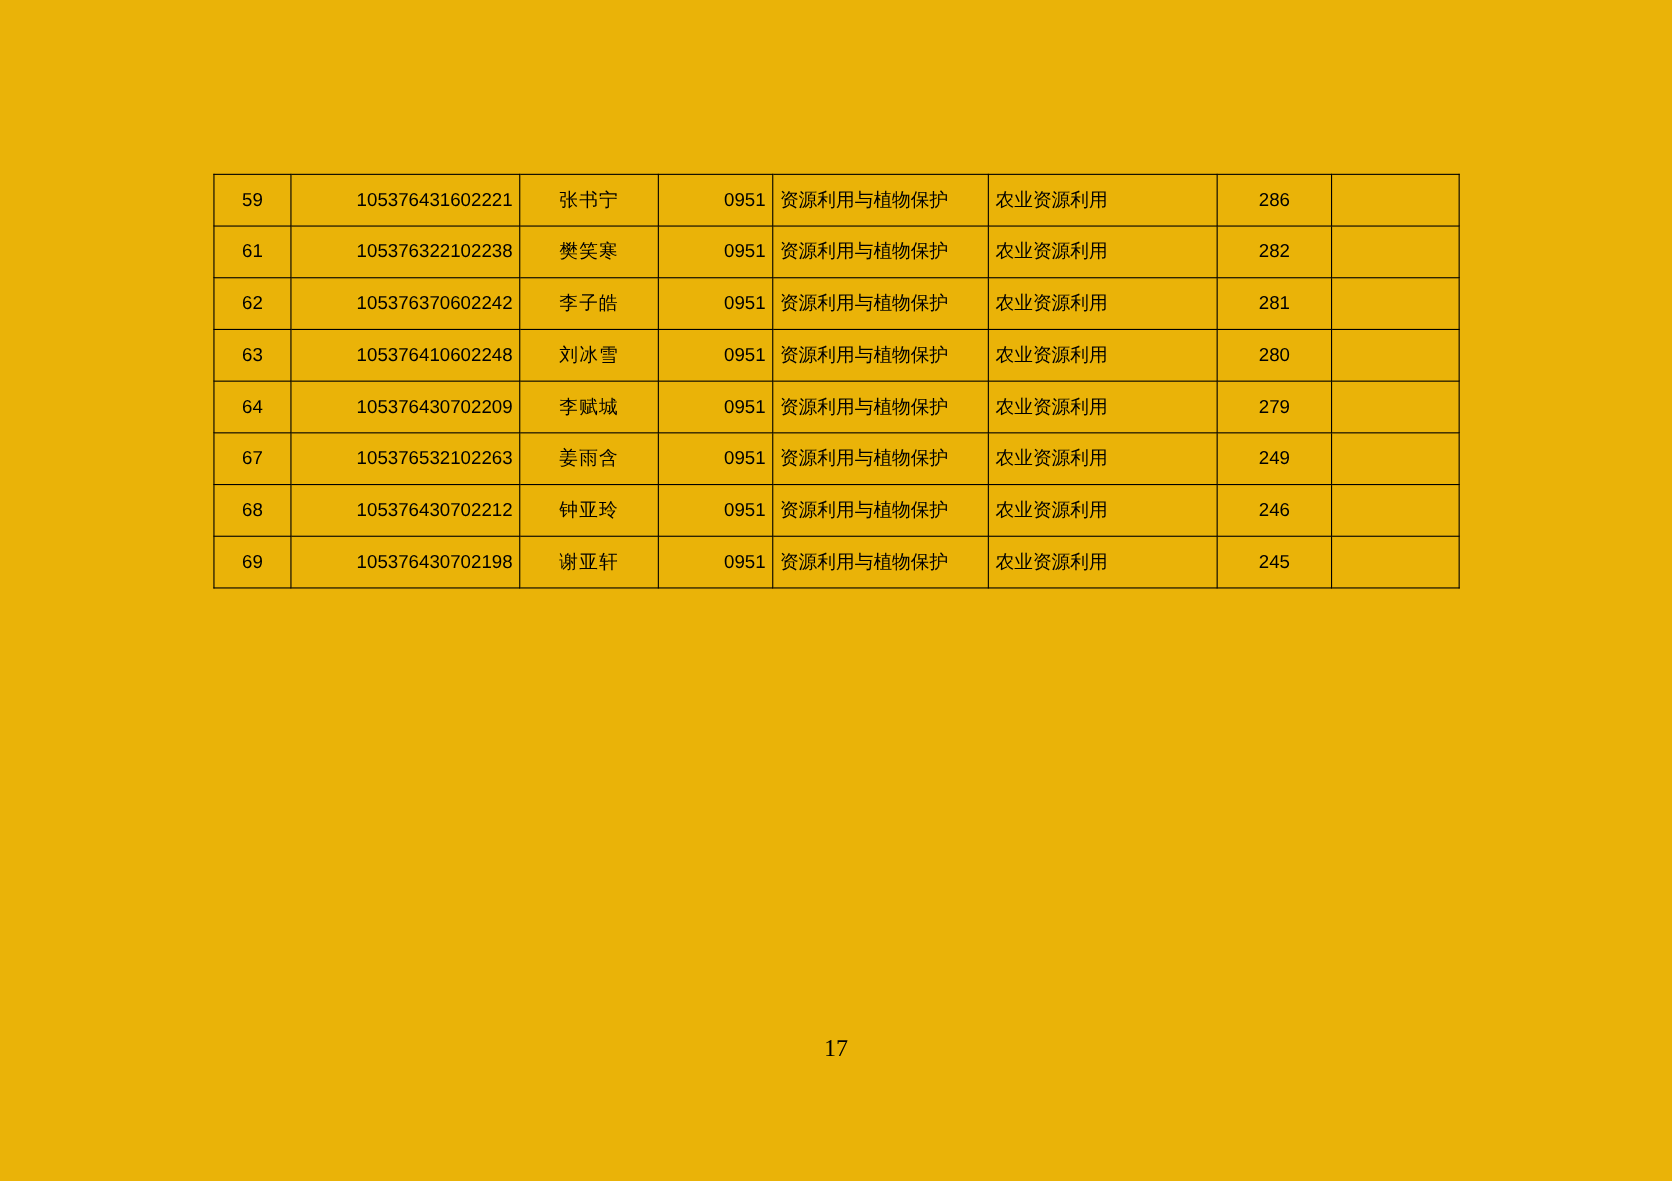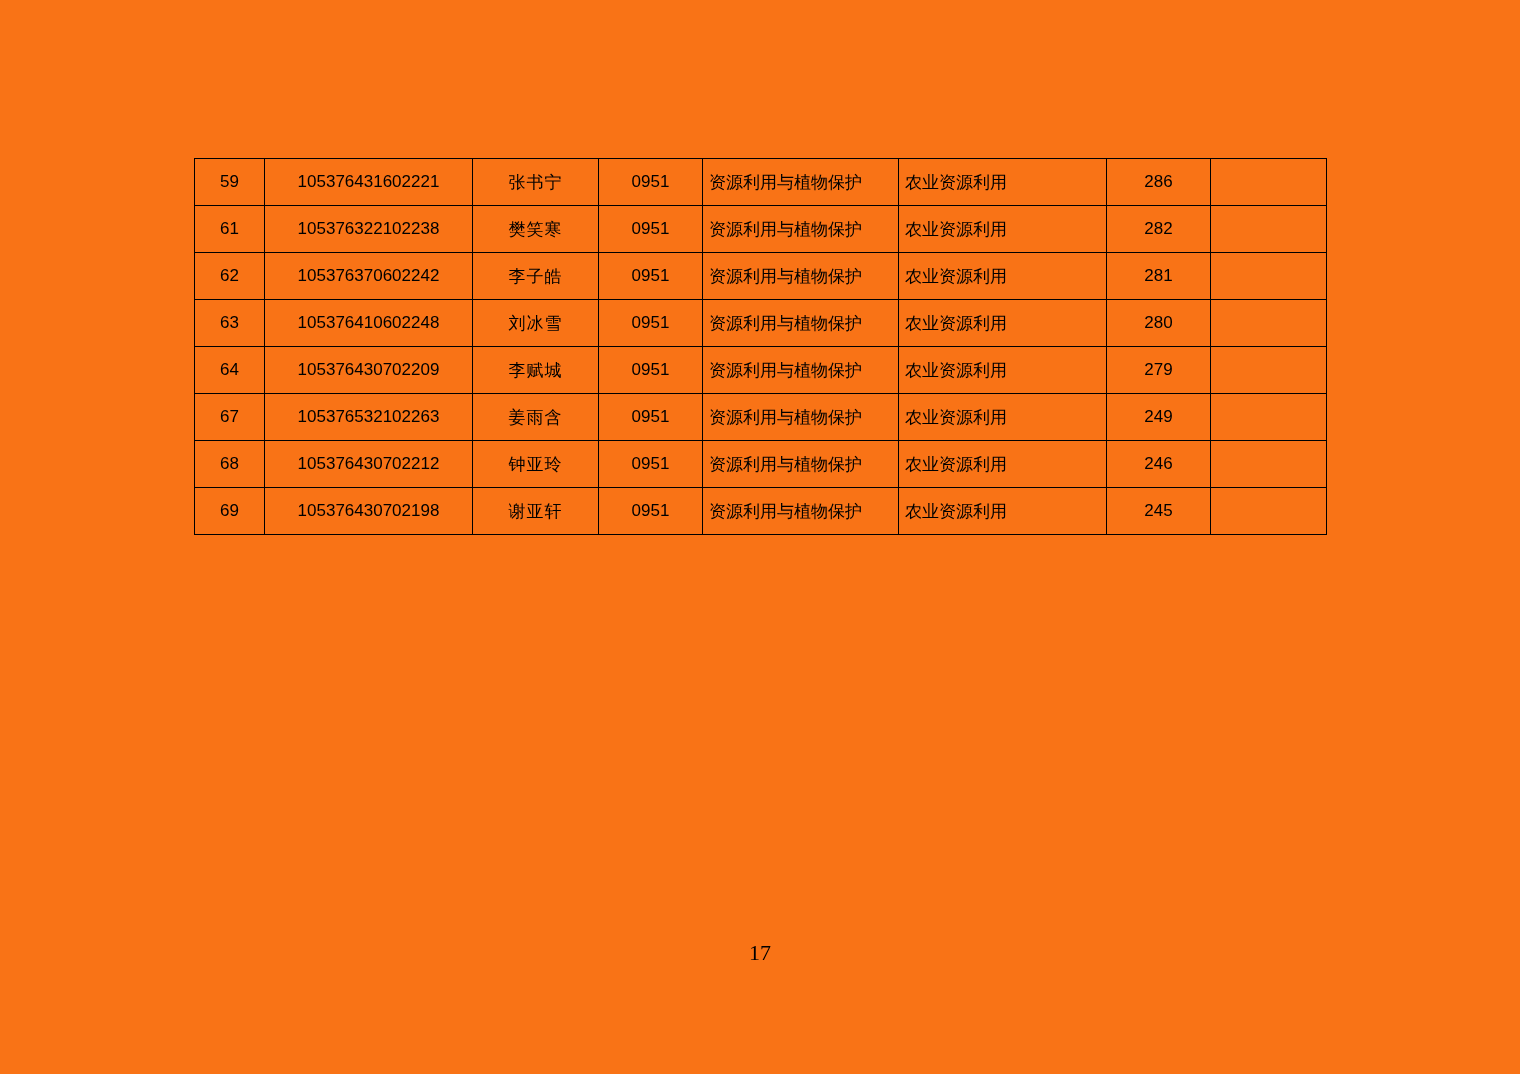--- a/index.html
+++ b/index.html
@@ -14,21 +14,21 @@
     color: #000000;
     position: relative;
     overflow: hidden;
   }
   .page {
     position: absolute;
     left: 0;
     top: 0;
     width: 1520px;
     height: 1074px;
-    background: #f97316;
+    background: #eab308;
   }
   .table-wrap {
     position: absolute;
     left: 194px;
     top: 158px;
     width: 1132px;
   }
   table.score-table {
     border-collapse: collapse;
     width: 1132px;
@@ -50,33 +50,33 @@
   col.c-direction { width: 208px; }
   col.c-score { width: 104px; }
   col.c-note { width: 116px; }
 
   td.index {
     text-align: center;
     font-family: "Liberation Sans", sans-serif;
     font-size: 17px;
   }
   td.number {
-    text-align: center;
+    text-align: right;
     font-family: "Liberation Sans", sans-serif;
     font-size: 17px;
     padding-left: 10px;
   }
   td.name {
     text-align: center;
     font-family: "DejaVu Serif", serif;
     font-size: 18px;
     letter-spacing: 1px;
   }
   td.code {
-    text-align: center;
+    text-align: right;
     font-family: "Liberation Sans", sans-serif;
     font-size: 17px;
     padding-left: 10px;
   }
   td.major, td.direction {
     text-align: left;
     font-family: "DejaVu Serif", serif;
     font-size: 17px;
     padding-left: 8px;
   }

